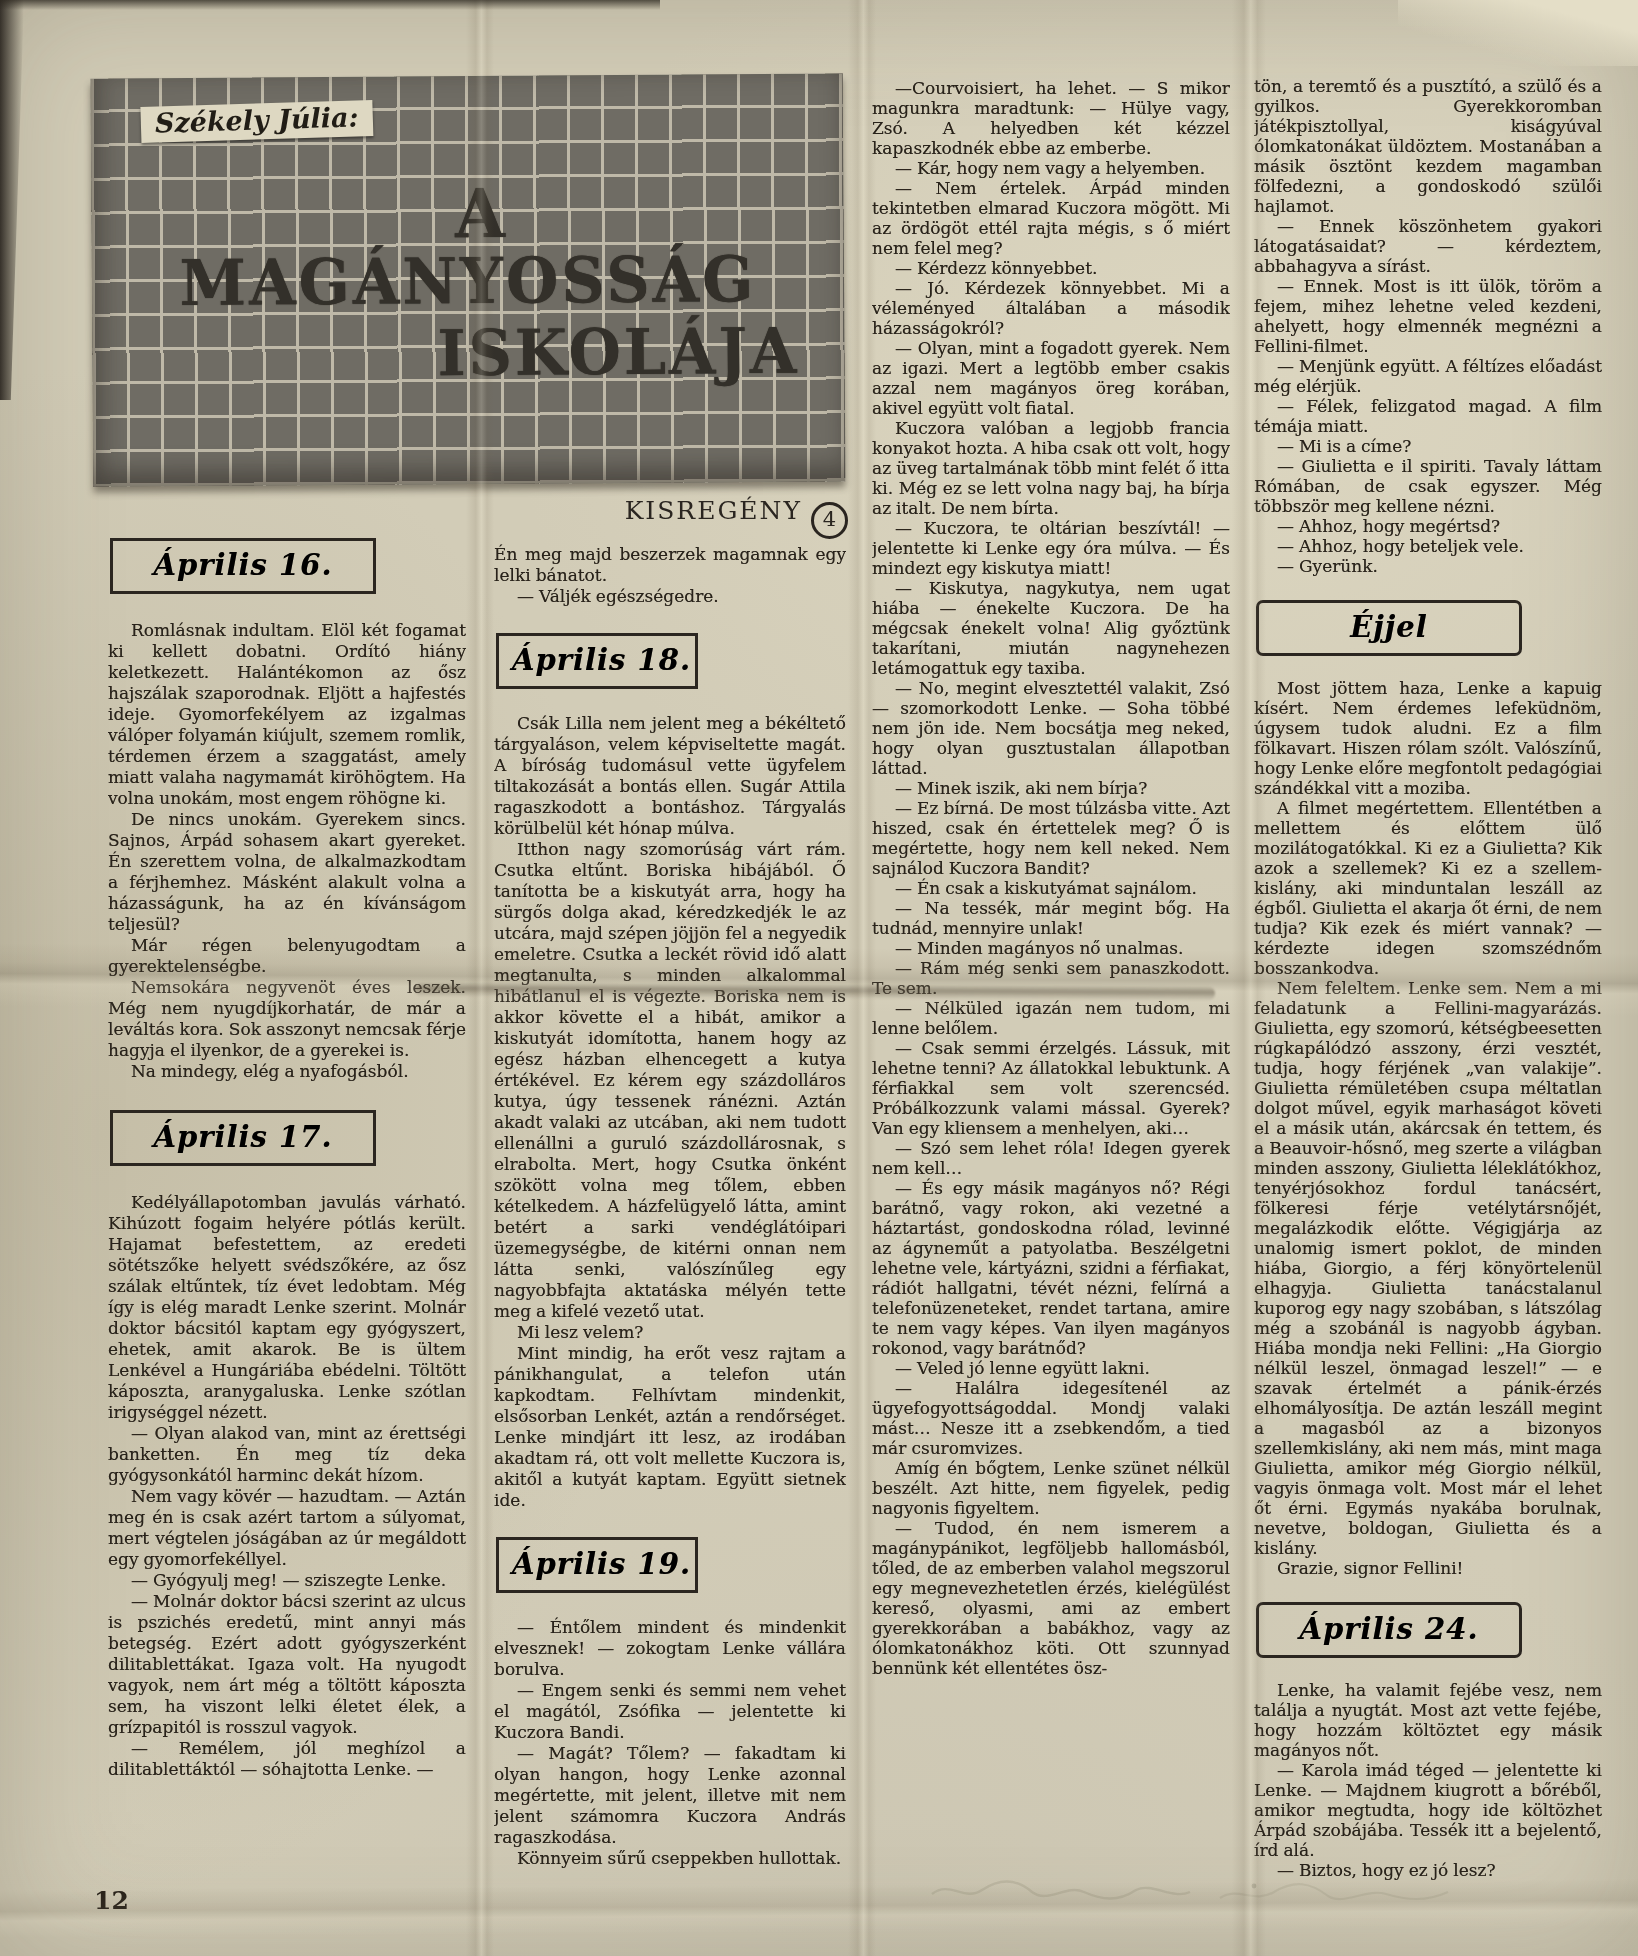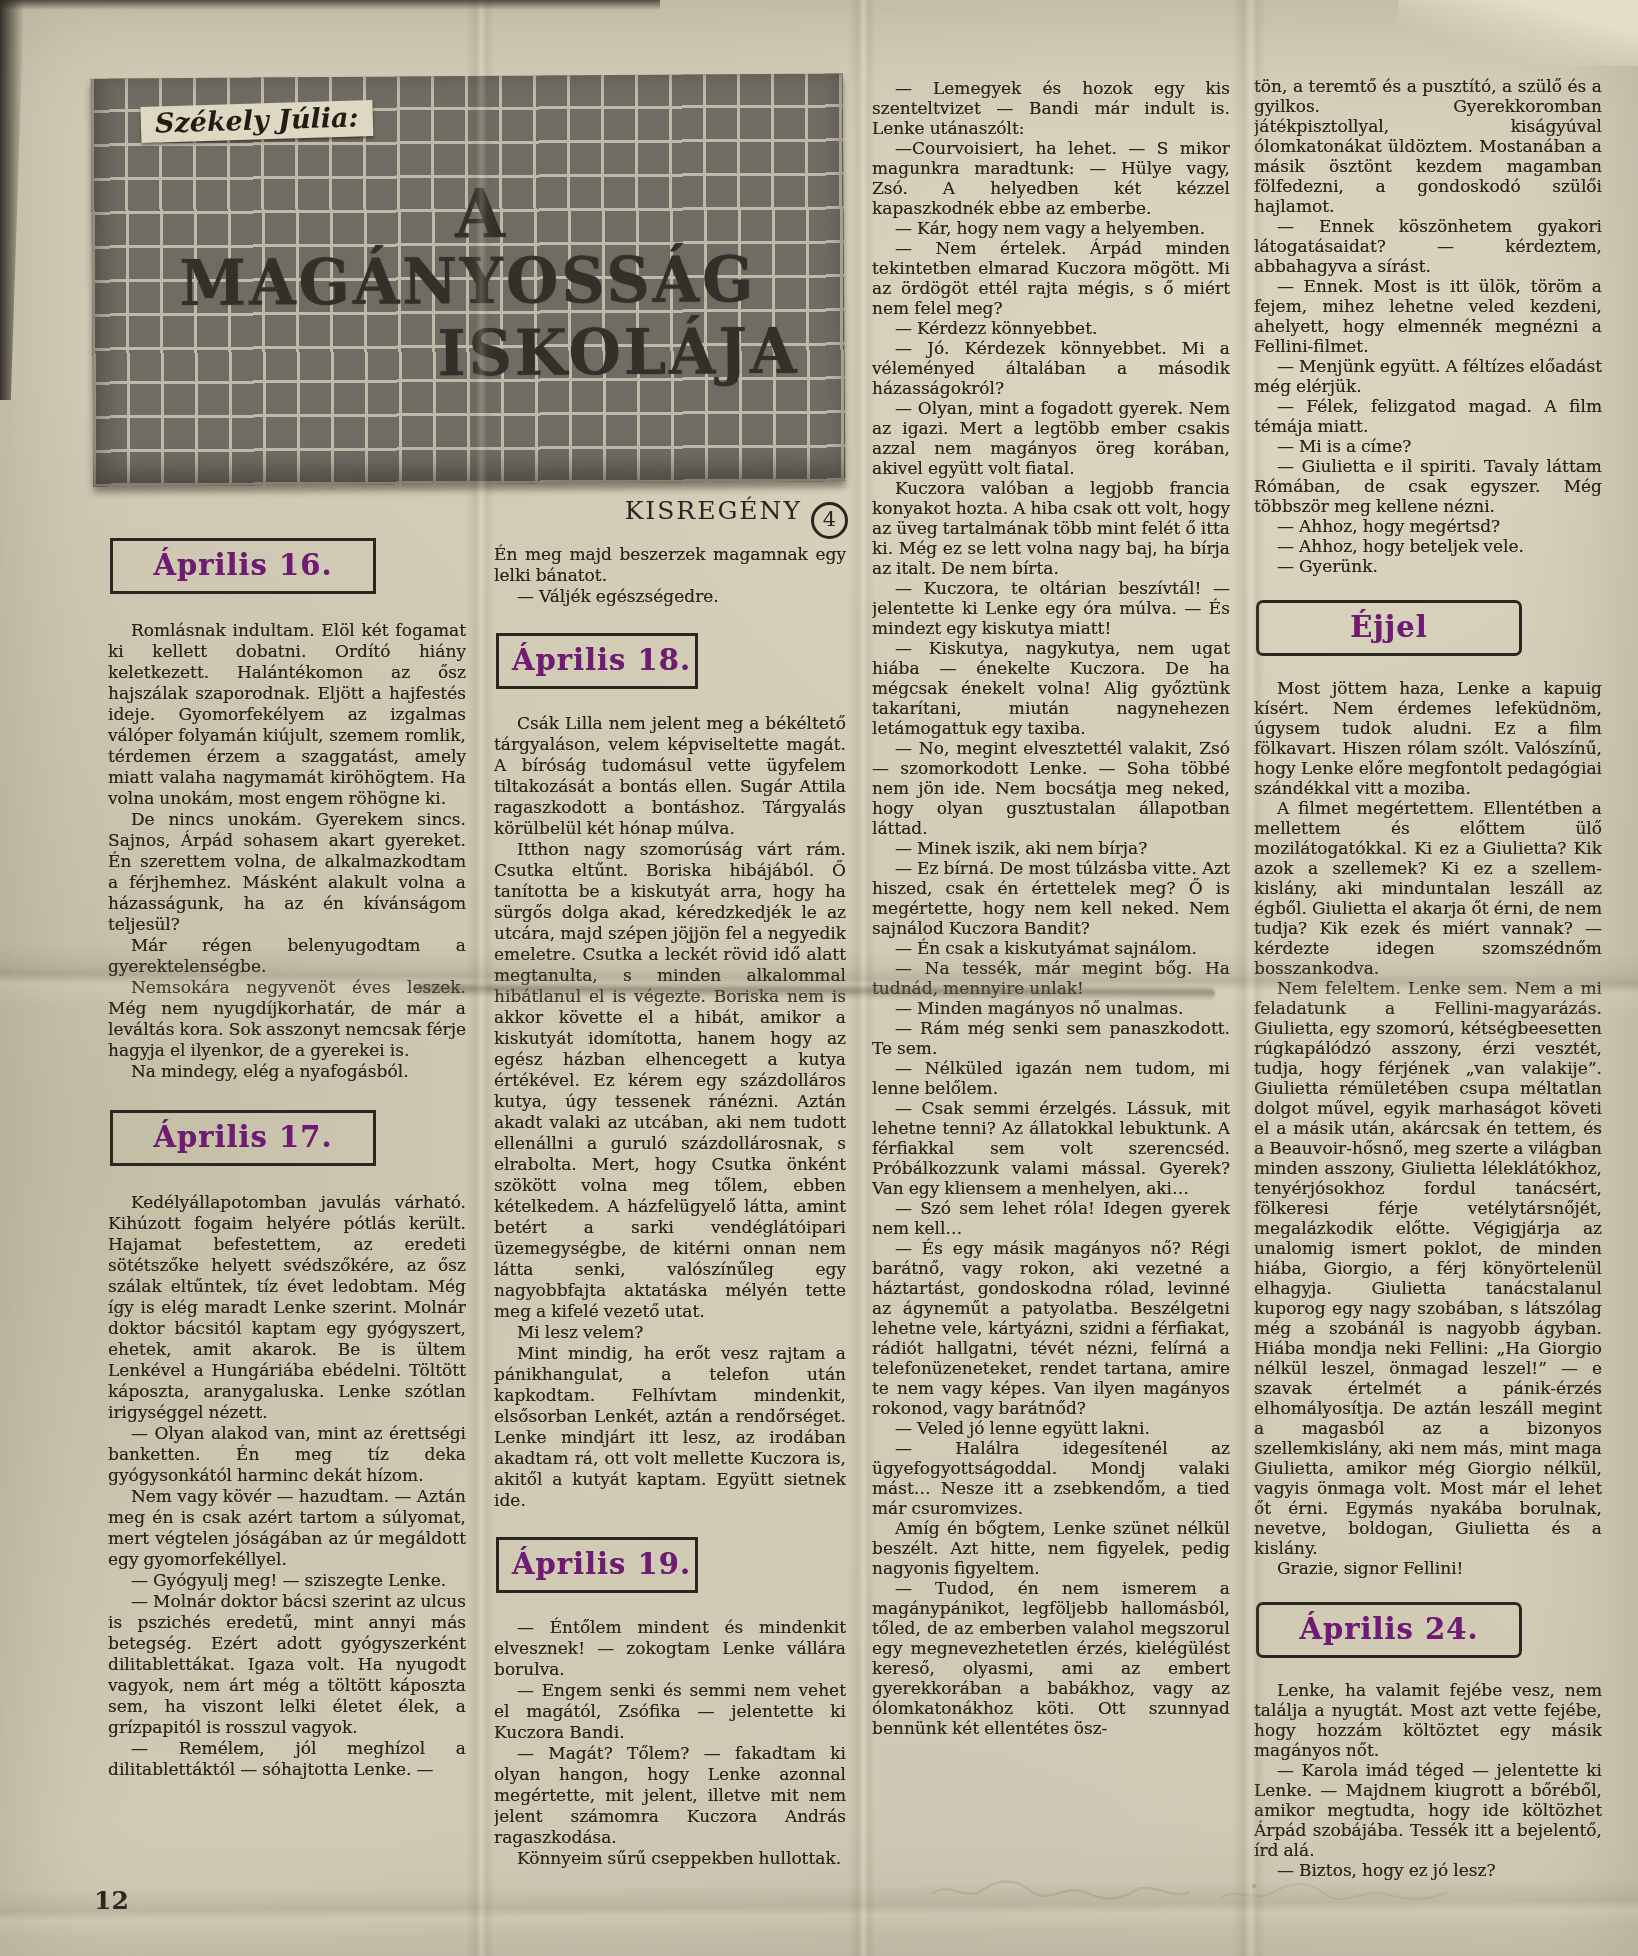--- a/index.html
+++ b/index.html
@@ -43,22 +43,22 @@
     line-height:28px;text-align:center;font-size:21px;letter-spacing:0;margin-left:9px;vertical-align:-7px;}
   
   .col{position:absolute;z-index:2;color:#28221a;text-align:justify;font-size:17px;line-height:20.5px;
     text-shadow:0 0 .4px rgba(42,36,27,.55);}
   .col p{margin:0;text-indent:1.35em;word-spacing:-.4px;}
   .col p.noindent{text-indent:0;}
   #col1{left:108px;top:538px;width:358px;height:1345px;overflow:hidden;line-height:21px;}
   #col2{left:494px;top:544px;width:352px;height:1400px;overflow:hidden;line-height:21px;}
   #col3{left:872px;top:78px;width:358px;height:1810px;overflow:hidden;line-height:20px;}
   #col4{left:1254px;top:76px;width:348px;height:1880px;overflow:hidden;line-height:20px;}
-  .hbox{border:3px solid #2b2620;font-weight:bold;font-size:29px;line-height:34px;
-    text-align:center;padding:7px 4px 9px;letter-spacing:1px;text-indent:0;color:#701a75;}
+  .hbox{border:3px solid #2b2620;font-style:italic;font-weight:bold;font-size:29px;line-height:34px;
+    text-align:center;padding:7px 4px 9px;letter-spacing:1px;text-indent:0;color:#000000;}
   #col1 .hbox{width:252px;margin:0 0 26px 2px;}
   #col1 .hbox.mid{margin-top:28px;}
   #col2 .hbox{width:188px;margin:26px 0 24px 2px;text-align:right;}
   #col4 .hbox{width:252px;margin:24px 0 22px 2px;border-radius:7px;}
   #page-number{position:absolute;left:94px;top:1886px;z-index:2;font-weight:bold;font-size:25px;color:#28221a;}
   #handwriting{position:absolute;left:920px;top:1842px;z-index:3;opacity:.55;}
 </style>
 </head>
 <body>
 
@@ -99,21 +99,20 @@
     <p>Mi lesz velem?</p>
     <p>Mint mindig, ha erőt vesz rajtam a pánikhangulat, a telefon után kapkodtam. Felhívtam mindenkit, elsősorban Lenkét, aztán a rendőrséget. Lenke mindjárt itt lesz, az irodában akadtam rá, ott volt mellette Kuczora is, akitől a kutyát kaptam. Együtt sietnek ide.</p>
     <div class="hbox">Április 19.</div>
     <p>— Éntőlem mindent és mindenkit elvesznek! — zokogtam Lenke vállára borulva.</p>
     <p>— Engem senki és semmi nem vehet el magától, Zsófika — jelentette ki Kuczora Bandi.</p>
     <p>— Magát? Tőlem? — fakadtam ki olyan hangon, hogy Lenke azonnal megértette, mit jelent, illetve mit nem jelent számomra Kuczora András ragaszkodása.</p>
     <p>Könnyeim sűrű cseppekben hullottak.</p>
   </div>
 
   <div class="col" id="col3">
-    <p>— Lemegyek és hozok egy kis szenteltvizet — Bandi már indult is. Lenke utánaszólt:</p>
     <p>—Courvoisiert, ha lehet. — S mikor magunkra maradtunk: — Hülye vagy, Zsó. A helyedben két kézzel kapaszkodnék ebbe az emberbe.</p>
     <p>— Kár, hogy nem vagy a helyemben.</p>
     <p>— Nem értelek. Árpád minden tekintetben elmarad Kuczora mögött. Mi az ördögöt ettél rajta mégis, s ő miért nem felel meg?</p>
     <p>— Kérdezz könnyebbet.</p>
     <p>— Jó. Kérdezek könnyebbet. Mi a véleményed általában a második házasságokról?</p>
     <p>— Olyan, mint a fogadott gyerek. Nem az igazi. Mert a legtöbb ember csakis azzal nem magányos öreg korában, akivel együtt volt fiatal.</p>
     <p>Kuczora valóban a legjobb francia konyakot hozta. A hiba csak ott volt, hogy az üveg tartalmának több mint felét ő itta ki. Még ez se lett volna nagy baj, ha bírja az italt. De nem bírta.</p>
     <p>— Kuczora, te oltárian beszívtál! — jelentette ki Lenke egy óra múlva. — És mindezt egy kiskutya miatt!</p>
     <p>— Kiskutya, nagykutya, nem ugat hiába — énekelte Kuczora. De ha mégcsak énekelt volna! Alig győztünk takarítani, miután nagynehezen letámogattuk egy taxiba.</p>
     <p>— No, megint elvesztettél valakit, Zsó — szomorkodott Lenke. — Soha többé nem jön ide. Nem bocsátja meg neked, hogy olyan gusztustalan állapotban láttad.</p>

